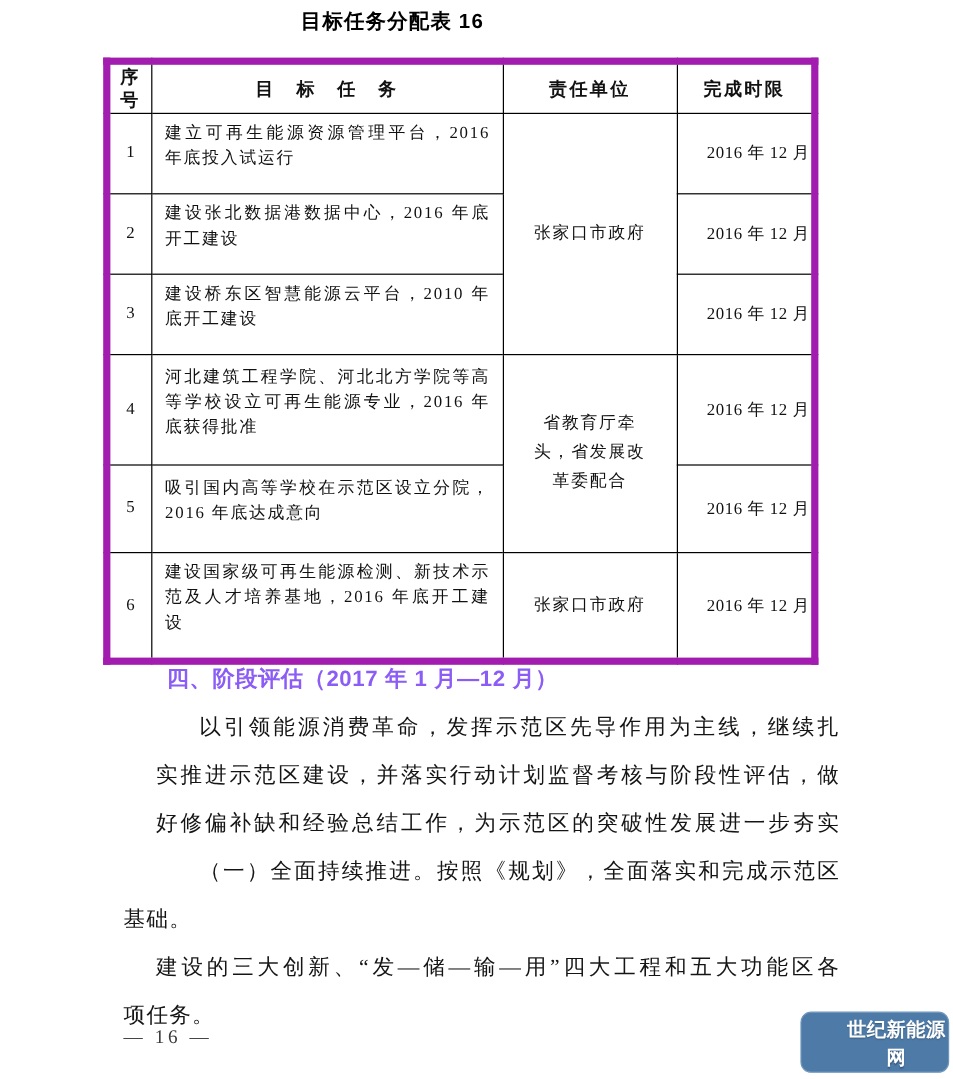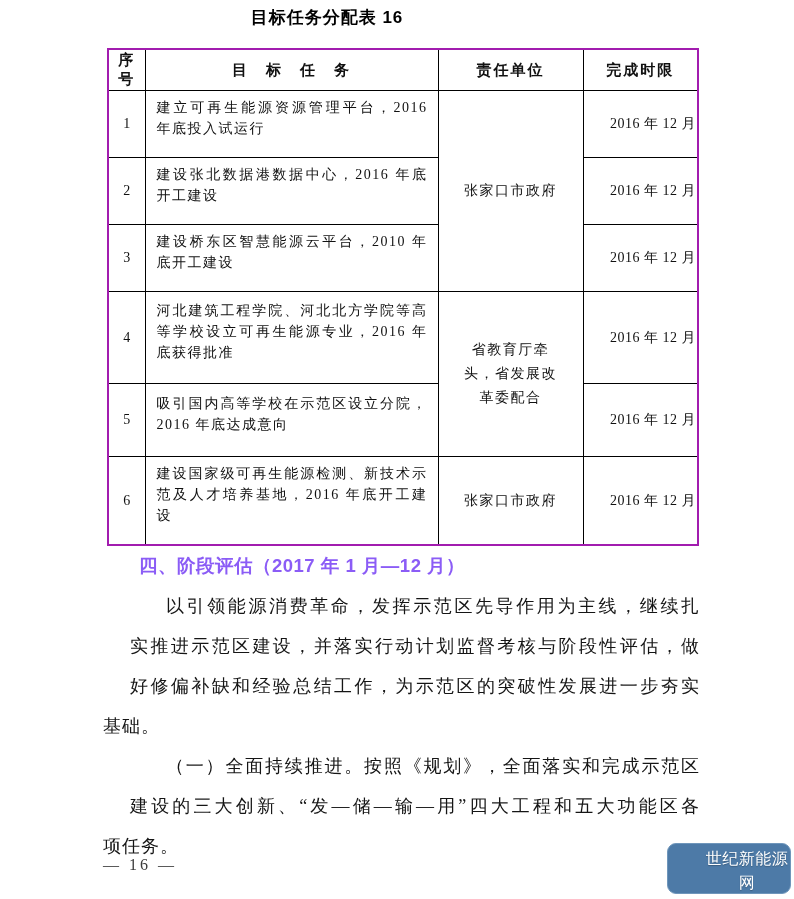--- a/index.html
+++ b/index.html
@@ -16,25 +16,25 @@
     top: 6px; left: 0; width: 654px;
     text-align: center;
     font-family: "Liberation Sans", sans-serif;
     font-weight: bold;
     font-size: 17px;
     letter-spacing: 1px;
     color: #000;
   }
   table.task-table {
     position: absolute;
-    top: 48px; left: 107px;
+    top: 48px; left: 86px;
     width: 590px;
     border-collapse: collapse;
     table-layout: fixed;
-    border: 2px solid #a21caf;
+    border: 6px solid #a21caf;
   }
   table.task-table th, table.task-table td {
     border: 1px solid #000;
     vertical-align: middle;
     font-size: 14px;
     color: #111;
     overflow: hidden;
   }
   col.c-no   { width: 37px; }
   col.c-task { width: 293px; }
@@ -104,21 +104,21 @@
     background: #4d7aa7;
     border: 1px solid #6f96bb;
     border-radius: 9px;
     text-align: center;
     padding-top: 3px;
     box-sizing: content-box;
   }
   .watermark .wm-line1 {
     color: #ffffff;
     font-family: "Liberation Sans", sans-serif;
-    font-weight: normal;
+    font-weight: bold;
     font-size: 16px;
     line-height: 24px;
     letter-spacing: 0.5px;
     text-shadow: 0 1px 1px rgba(0,0,0,0.25);
     padding-left: 36px;
   }
   .watermark .wm-line2 {
     color: #d9e6f2;
     font-family: Liberation Sans, sans-serif;
     font-size: 11px;
@@ -181,22 +181,22 @@
       <td class="date-cell">2016 年 12 月</td>
     </tr>
   </tbody>
 </table>
 
 <div class="body-text">
   <div class="section-heading">四、阶段评估（2017 年 1 月—12 月）</div>
   <div class="line j indent">以引领能源消费革命，发挥示范区先导作用为主线，继续扎</div>
   <div class="line j">实推进示范区建设，并落实行动计划监督考核与阶段性评估，做</div>
   <div class="line j">好修偏补缺和经验总结工作，为示范区的突破性发展进一步夯实</div>
+  <div class="line j indent">（一）全面持续推进。按照《规划》，全面落实和完成示范区</div>
   <div class="line">基础。</div>
-  <div class="line j indent">（一）全面持续推进。按照《规划》，全面落实和完成示范区</div>
   <div class="line j">建设的三大创新、“发—储—输—用”四大工程和五大功能区各</div>
   <div class="line">项任务。</div>
 </div>
 
 <div class="page-number">— 16 —</div>
 
 <div class="watermark">
   <div class="wm-line1">世纪新能源网</div>
   <div class="wm-line2"><span>www.</span><b>NE21</b><span>.com</span></div>
 </div>

